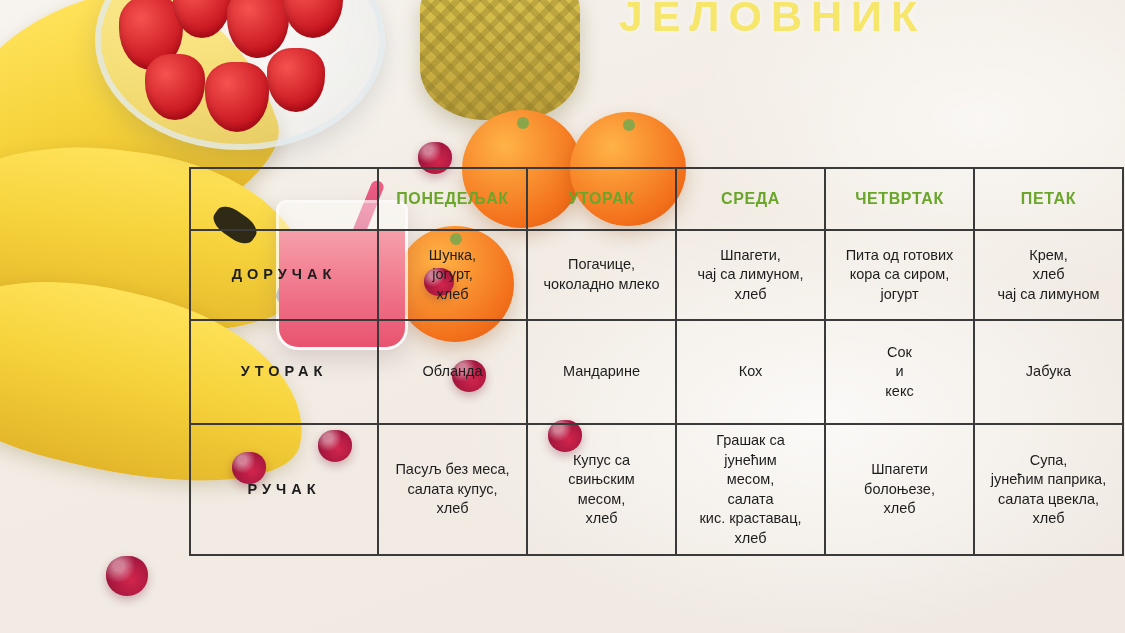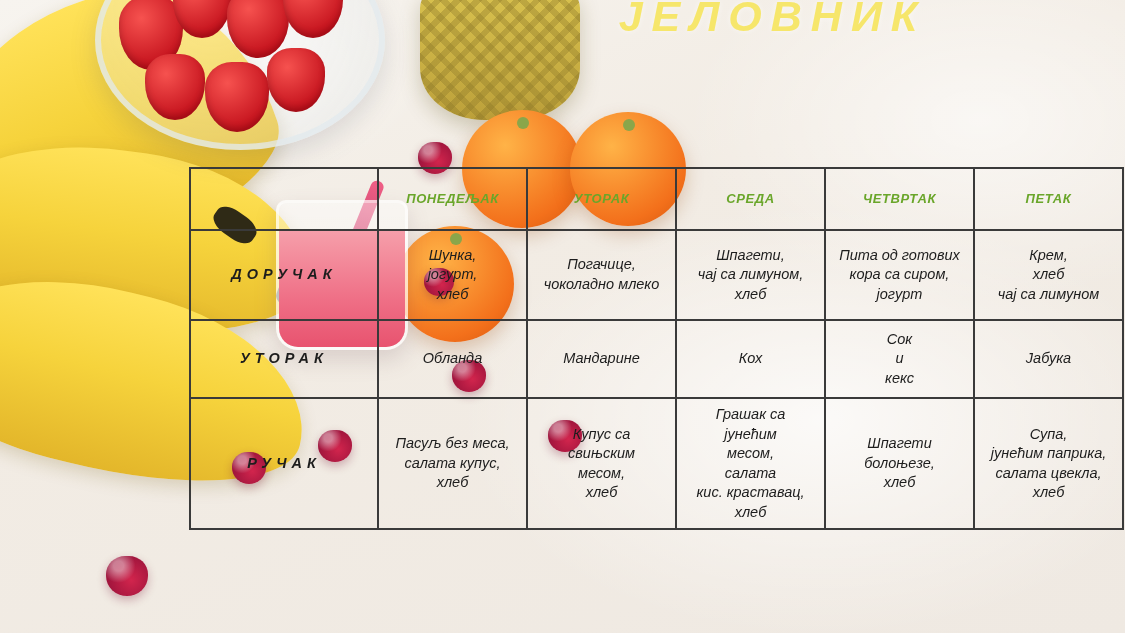--- a/index.html
+++ b/index.html
@@ -8,21 +8,20 @@
     width: 1125px; height: 633px;
     overflow: hidden;
     font-family: "Liberation Sans", sans-serif;
   }
   #page {
     position: relative;
     width: 1125px;
     height: 633px;
     background: #f3efe9;
     overflow: hidden;
-    font-style: italic;
   }
 
   
   .bg {
     position: absolute;
     inset: 0;
     background:
       radial-gradient(ellipse 260px 170px at 250px 60px, rgba(255,255,255,0.55), rgba(255,255,255,0) 70%),
       linear-gradient(160deg, #f7f4ef 0%, #f2ece4 40%, #efe9e2 100%);
   }
@@ -188,35 +187,35 @@
     background: transparent;
     text-align: center;
     vertical-align: middle;
     font-size: 14.5px;
     color: #1d1d1d;
     line-height: 1.35;
     padding: 6px 4px;
   }
   table.menu th {
     height: 62px;
-    font-size: 13px;
+    font-size: 16px;
     font-weight: bold;
     color: #6aa62a;
     letter-spacing: 0.6px;
   }
   .rowlabel {
     color: #e03a3a;
     font-weight: bold;
     font-size: 17px;
     letter-spacing: 5px;
   }
   col.c0 { width: 188px; }
   col.cx { width: 149px; }
   tr.r-doruch td { height: 90px; }
-  tr.r-uzina td  { height: 78px; }
+  tr.r-uzina td  { height: 104px; }
   tr.r-rucak td  { height: 116px; }
   .cellline { display: block; }
 </style>
 </head>
 <body>
 
 <div id="page">
 
   <div class="bg"></div>
   <div class="tabletop"></div>

